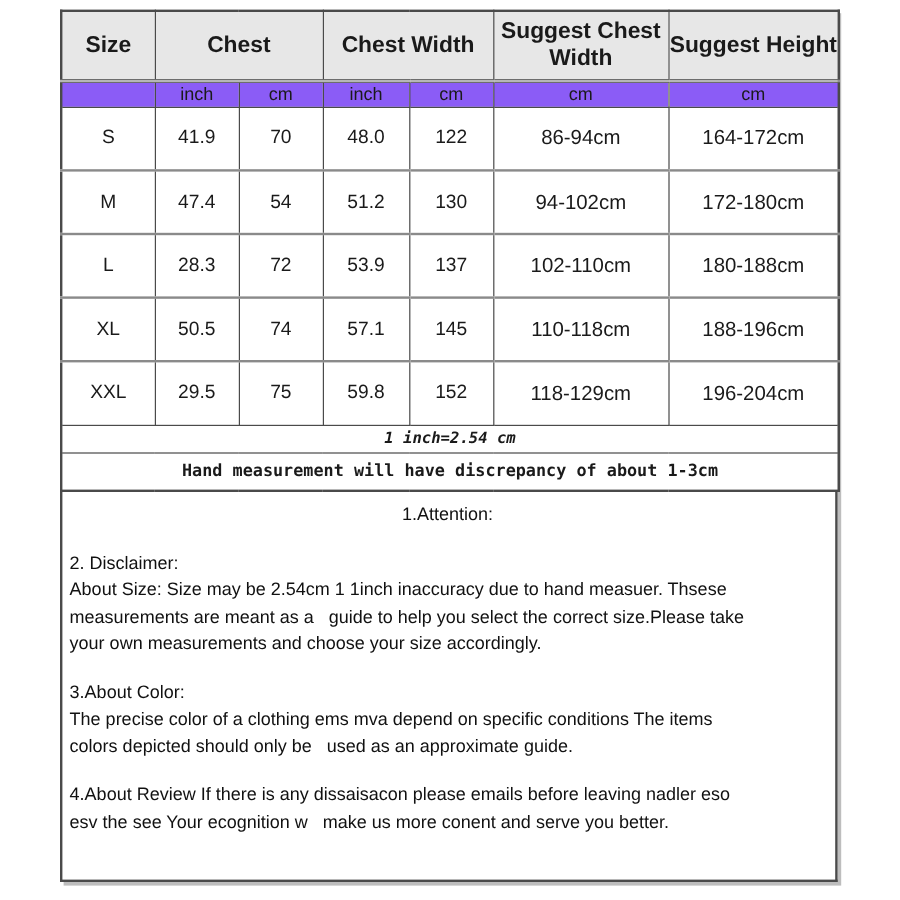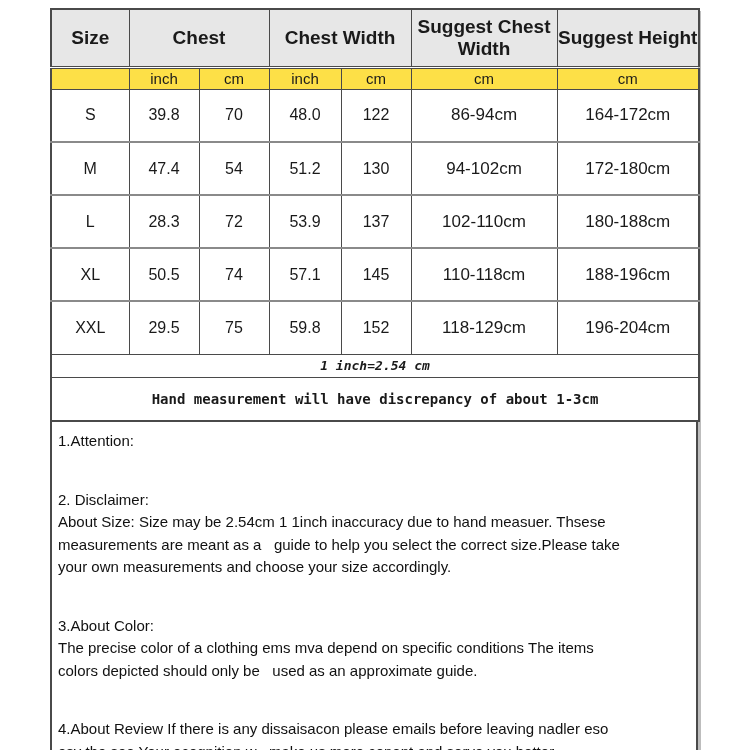--- a/index.html
+++ b/index.html
@@ -34,58 +34,58 @@
   }
   tr.row-head { height: 58px; }
   tr.row-head th {
     background: #e7e7e7;
     font-size: 19px;
     font-weight: bold;
     line-height: 1.15;
   }
   tr.row-units { height: 22px; }
   tr.row-units td {
-    background: #fde047;
+    background: #8b5cf6;
     font-size: 15px;
     border-top: 3px double #4a4a4a;
   }
   tr.row-data { height: 53px; }
   tr.row-data td { font-size: 16px; }
   tr.row-data td.c-suggest { font-size: 17px; }
   tr.row-data + tr.row-data td { border-top: 2px solid #8a8a8a; }
   tr.row-inch { height: 23px; }
   tr.row-inch td {
     font-family: "DejaVu Sans Mono", monospace;
     font-weight: bold;
     font-size: 13px;
     font-style: italic;
   }
-  tr.row-hand { height: 44px; }
+  tr.row-hand { height: 32px; }
   tr.row-hand td {
     font-family: "DejaVu Sans Mono", monospace;
     font-weight: bold;
     font-size: 14px;
   }
   .notes {
     box-sizing: border-box;
     width: 648px;
     min-height: 325px;
     border: 2px solid #4a4a4a;
     border-top: none;
     padding: 8px 8px 16px 6px;
     color: #111111;
   }
   .notes p {
     margin: 0;
     font-size: 15px;
     line-height: 22.5px;
     white-space: pre-wrap;
   }
-  .notes .note-section { margin-top: 36px; }
-  .notes .note-section.first { margin-top: 0; }
+  .notes .note-section { margin-top: 18px; }
+  .notes .note-section.first { margin-top: 0; text-align: center; }
 </style>
 </head>
 <body>
 
 <div class="sheet">
 
   <table class="size-table">
     <colgroup>
       <col style="width:78px">
         <col style="width:70px">
@@ -108,21 +108,21 @@
         <td>inch</td>
         <td>cm</td>
         <td>inch</td>
         <td>cm</td>
         <td>cm</td>
         <td>cm</td>
       </tr>
 
       <tr class="row-data">
         <td>S</td>
-        <td>39.8</td>
+        <td>41.9</td>
         <td>70</td>
         <td>48.0</td>
         <td>122</td>
         <td class="c-suggest">86-94cm</td>
         <td class="c-suggest">164-172cm</td>
       </tr>
       <tr class="row-data">
         <td>M</td>
         <td>47.4</td>
         <td>54</td>

